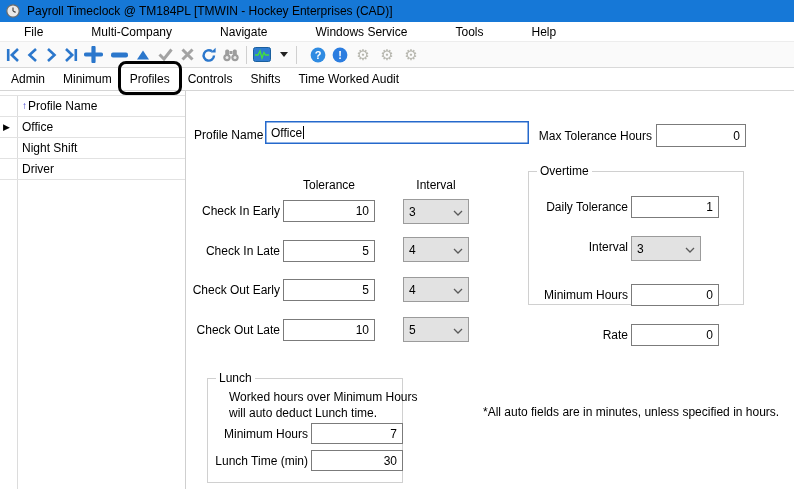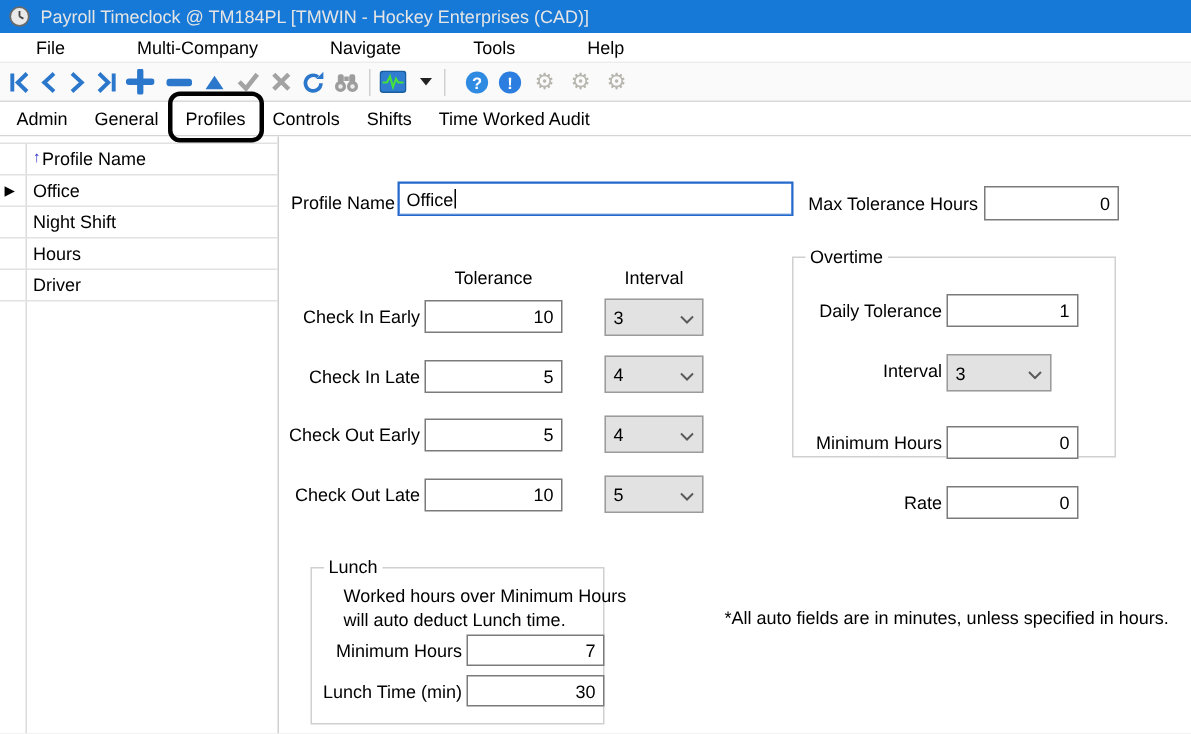--- a/index.html
+++ b/index.html
@@ -3,21 +3,21 @@
 <meta charset="utf-8">
 <style>
   * { box-sizing: border-box; margin: 0; padding: 0; }
   html,body { background:#e8e8e8; }
   .window {
     width: 794px; height: 489px; position: relative; overflow: hidden;
     background: #fff; font-family: "Liberation Sans", sans-serif; font-size: 12px; color:#000;
   }
   
   .titlebar {
-    height: 22px; background: #1678d7; color: #e5e5e5;
+    height: 22px; background: #1678d7; color: #000000;
     display: flex; align-items: center; gap: 7px; padding-left: 6px;
   }
   .titlebar .title-text { font-size: 12px; white-space: nowrap; }
   
   .menubar {
     height: 20px; background: #fff; display: flex; align-items: center;
     border-bottom: 1px solid #ededed; padding-left: 0;
   }
   .menu-item { padding: 2px 24px; cursor: default; white-space: nowrap; }
   
@@ -95,20 +95,21 @@
         <path d="M7 7 L7 3.4 M7 7 L9.6 8.4" stroke="#444" stroke-width="1.2" fill="none"></path>
       </svg>
     </span>
     <span class="title-text">Payroll Timeclock @ TM184PL [TMWIN - Hockey Enterprises (CAD)]</span>
   </div>
 
   <div class="menubar">
     <span class="menu-item">File</span>
     <span class="menu-item">Multi-Company</span>
     <span class="menu-item">Navigate</span>
+    <span class="menu-item">Windows Service</span>
     <span class="menu-item">Tools</span>
     <span class="menu-item">Help</span>
   </div>
 
   <div class="toolbar">
     <span class="tbtn narrow">
       <svg width="15" height="14" viewBox="0 0 15 14">
           <path d="M2.2 1 v12" stroke="#2b77cc" stroke-width="2.6" fill="none"></path>
           <path d="M12 1 L5.8 7 L12 13" stroke="#2b77cc" stroke-width="2.6" fill="none"></path>
         </svg>
@@ -194,21 +195,21 @@
           <text x="8" y="12" text-anchor="middle" font-size="11" font-weight="bold" fill="#fff" font-family="Liberation Sans, sans-serif">!</text>
         </svg>
     </span>
     <span class="gear">⚙</span>
     <span class="gear">⚙</span>
     <span class="gear">⚙</span>
   </div>
 
   <div class="tabstrip">
     <span class="tab">Admin</span>
-    <span class="tab">General</span>
+    <span class="tab">Minimum</span>
     <span class="tab">
       <span>Profiles</span>
       <span class="annotation"></span>
     </span>
     <span class="tab">Controls</span>
     <span class="tab">Shifts</span>
     <span class="tab">Time Worked Audit</span>
   </div>
 
   <div class="content">
@@ -219,23 +220,20 @@
         <div class="grid-header">
           <span class="sort-arrow">↑</span>
           <span>Profile Name</span>
         </div>
         <div class="grid-row">
           <span class="row-indicator">▶</span>
           <span>Office</span>
         </div>
         <div class="grid-row">
           <span>Night Shift</span>
-        </div>
-        <div class="grid-row">
-          <span>Hours</span>
         </div>
         <div class="grid-row">
           <span>Driver</span>
         </div>
       </div>
     </div>
 
     <div class="form-area">
 
       <span class="abs lbl" style="left:8px; top:37px;">Profile Name</span>

